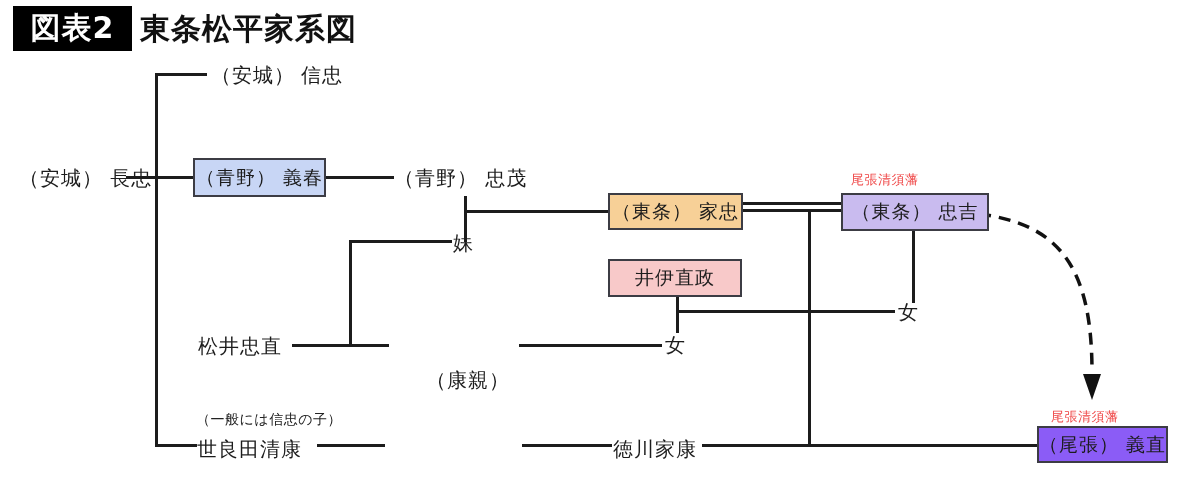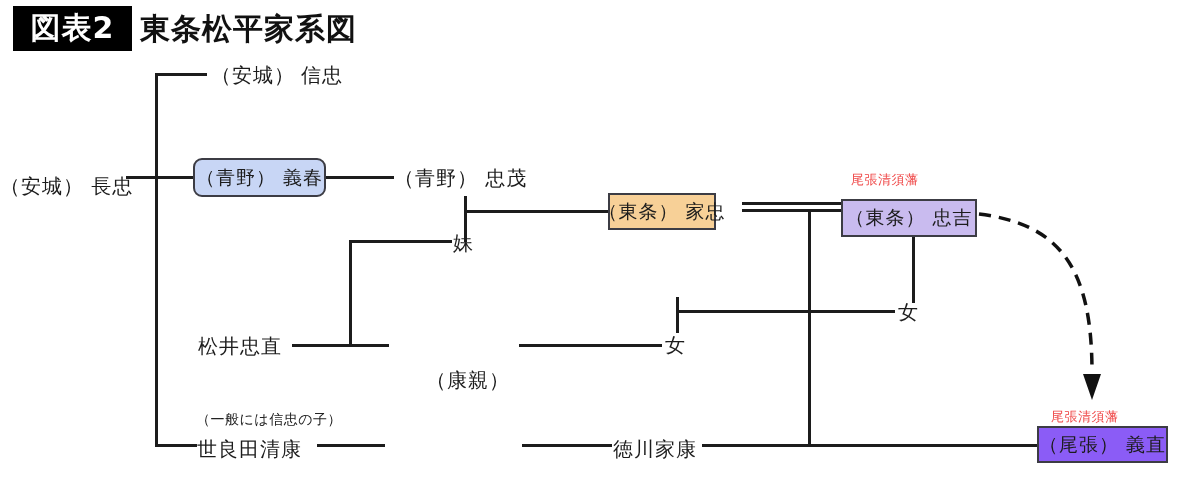--- a/index.html
+++ b/index.html
@@ -82,33 +82,34 @@
   <div class="hline" style="left:155px; top:444px; width:42px;"></div>
   <div class="hline" style="left:317px; top:444px; width:68px;"></div>
   <div class="hline" style="left:522px; top:444px; width:90px;"></div>
   <div class="hline" style="left:702px; top:444px; width:336px;"></div>
 
   <svg class="arrow-layer" viewBox="0 0 1200 478">
     <path d="M 979 214 C 1060 224 1092 268 1092 372" fill="none" stroke="#111111" stroke-width="3.5" stroke-dasharray="12 8"></path>
     <polygon points="1083,374 1101,374 1092,400" fill="#111111"></polygon>
   </svg>
 
-  <div class="node-box" style="left: 193px; top: 158px; width: 133px; height: 39px; background-color: rgb(200, 214, 245); border-radius: 9px;">（青野） 義春</div>
+  <div class="node-box" style="left: 193px; top: 158px; width: 133px; height: 39px; background-color: rgb(200, 214, 245);">（青野） 義春</div>
 
-  <div class="node-box" style="left: 608px; top: 193px; width: 108px; height: 37px; background-color: rgb(247, 208, 151);">（東条） 家忠</div>
+  <div class="node-box" style="left: 608px; top: 193px; width: 135px; height: 37px; background-color: rgb(247, 208, 151);">（東条） 家忠</div>
 
-  <div class="node-box" style="left: 841px; top: 193px; width: 136px; height: 38px; background-color: rgb(201, 187, 239); margin-top: 6px;">（東条） 忠吉</div>
+  <div class="node-box" style="left: 841px; top: 193px; width: 148px; height: 38px; background-color: rgb(201, 187, 239);">（東条） 忠吉</div>
 
+  <div class="node-box" style="left: 608px; top: 259px; width: 134px; height: 38px; background-color: rgb(248, 201, 201);">井伊直政</div>
 
 
   <div class="node-box" style="left: 1037px; top: 426px; width: 131px; height: 37px; background-color: #8b5cf6;">（尾張） 義直</div>
 
   <div class="plain-label" style="left:211px; top:62px;font-family:Liberation Serif, serif;">（安城） 信忠</div>
 
-  <div class="plain-label" style="left:0; top:165px;margin-top:8px;">（安城） 長忠</div>
+  <div class="plain-label" style="left:19px; top:165px;">（安城） 長忠</div>
 
   <div class="plain-label" style="left:394px; top:165px;">（青野） 忠茂</div>
 
   <div class="plain-label" style="left:453px; top:230px;">妹</div>
 
   <div class="plain-label" style="left:198px; top:333px;">松井忠直</div>
 
   <div class="plain-label" style="left:426px; top:367px;">（康親）</div>
 
   <div class="plain-label" style="left:665px; top:332px;">女</div>

